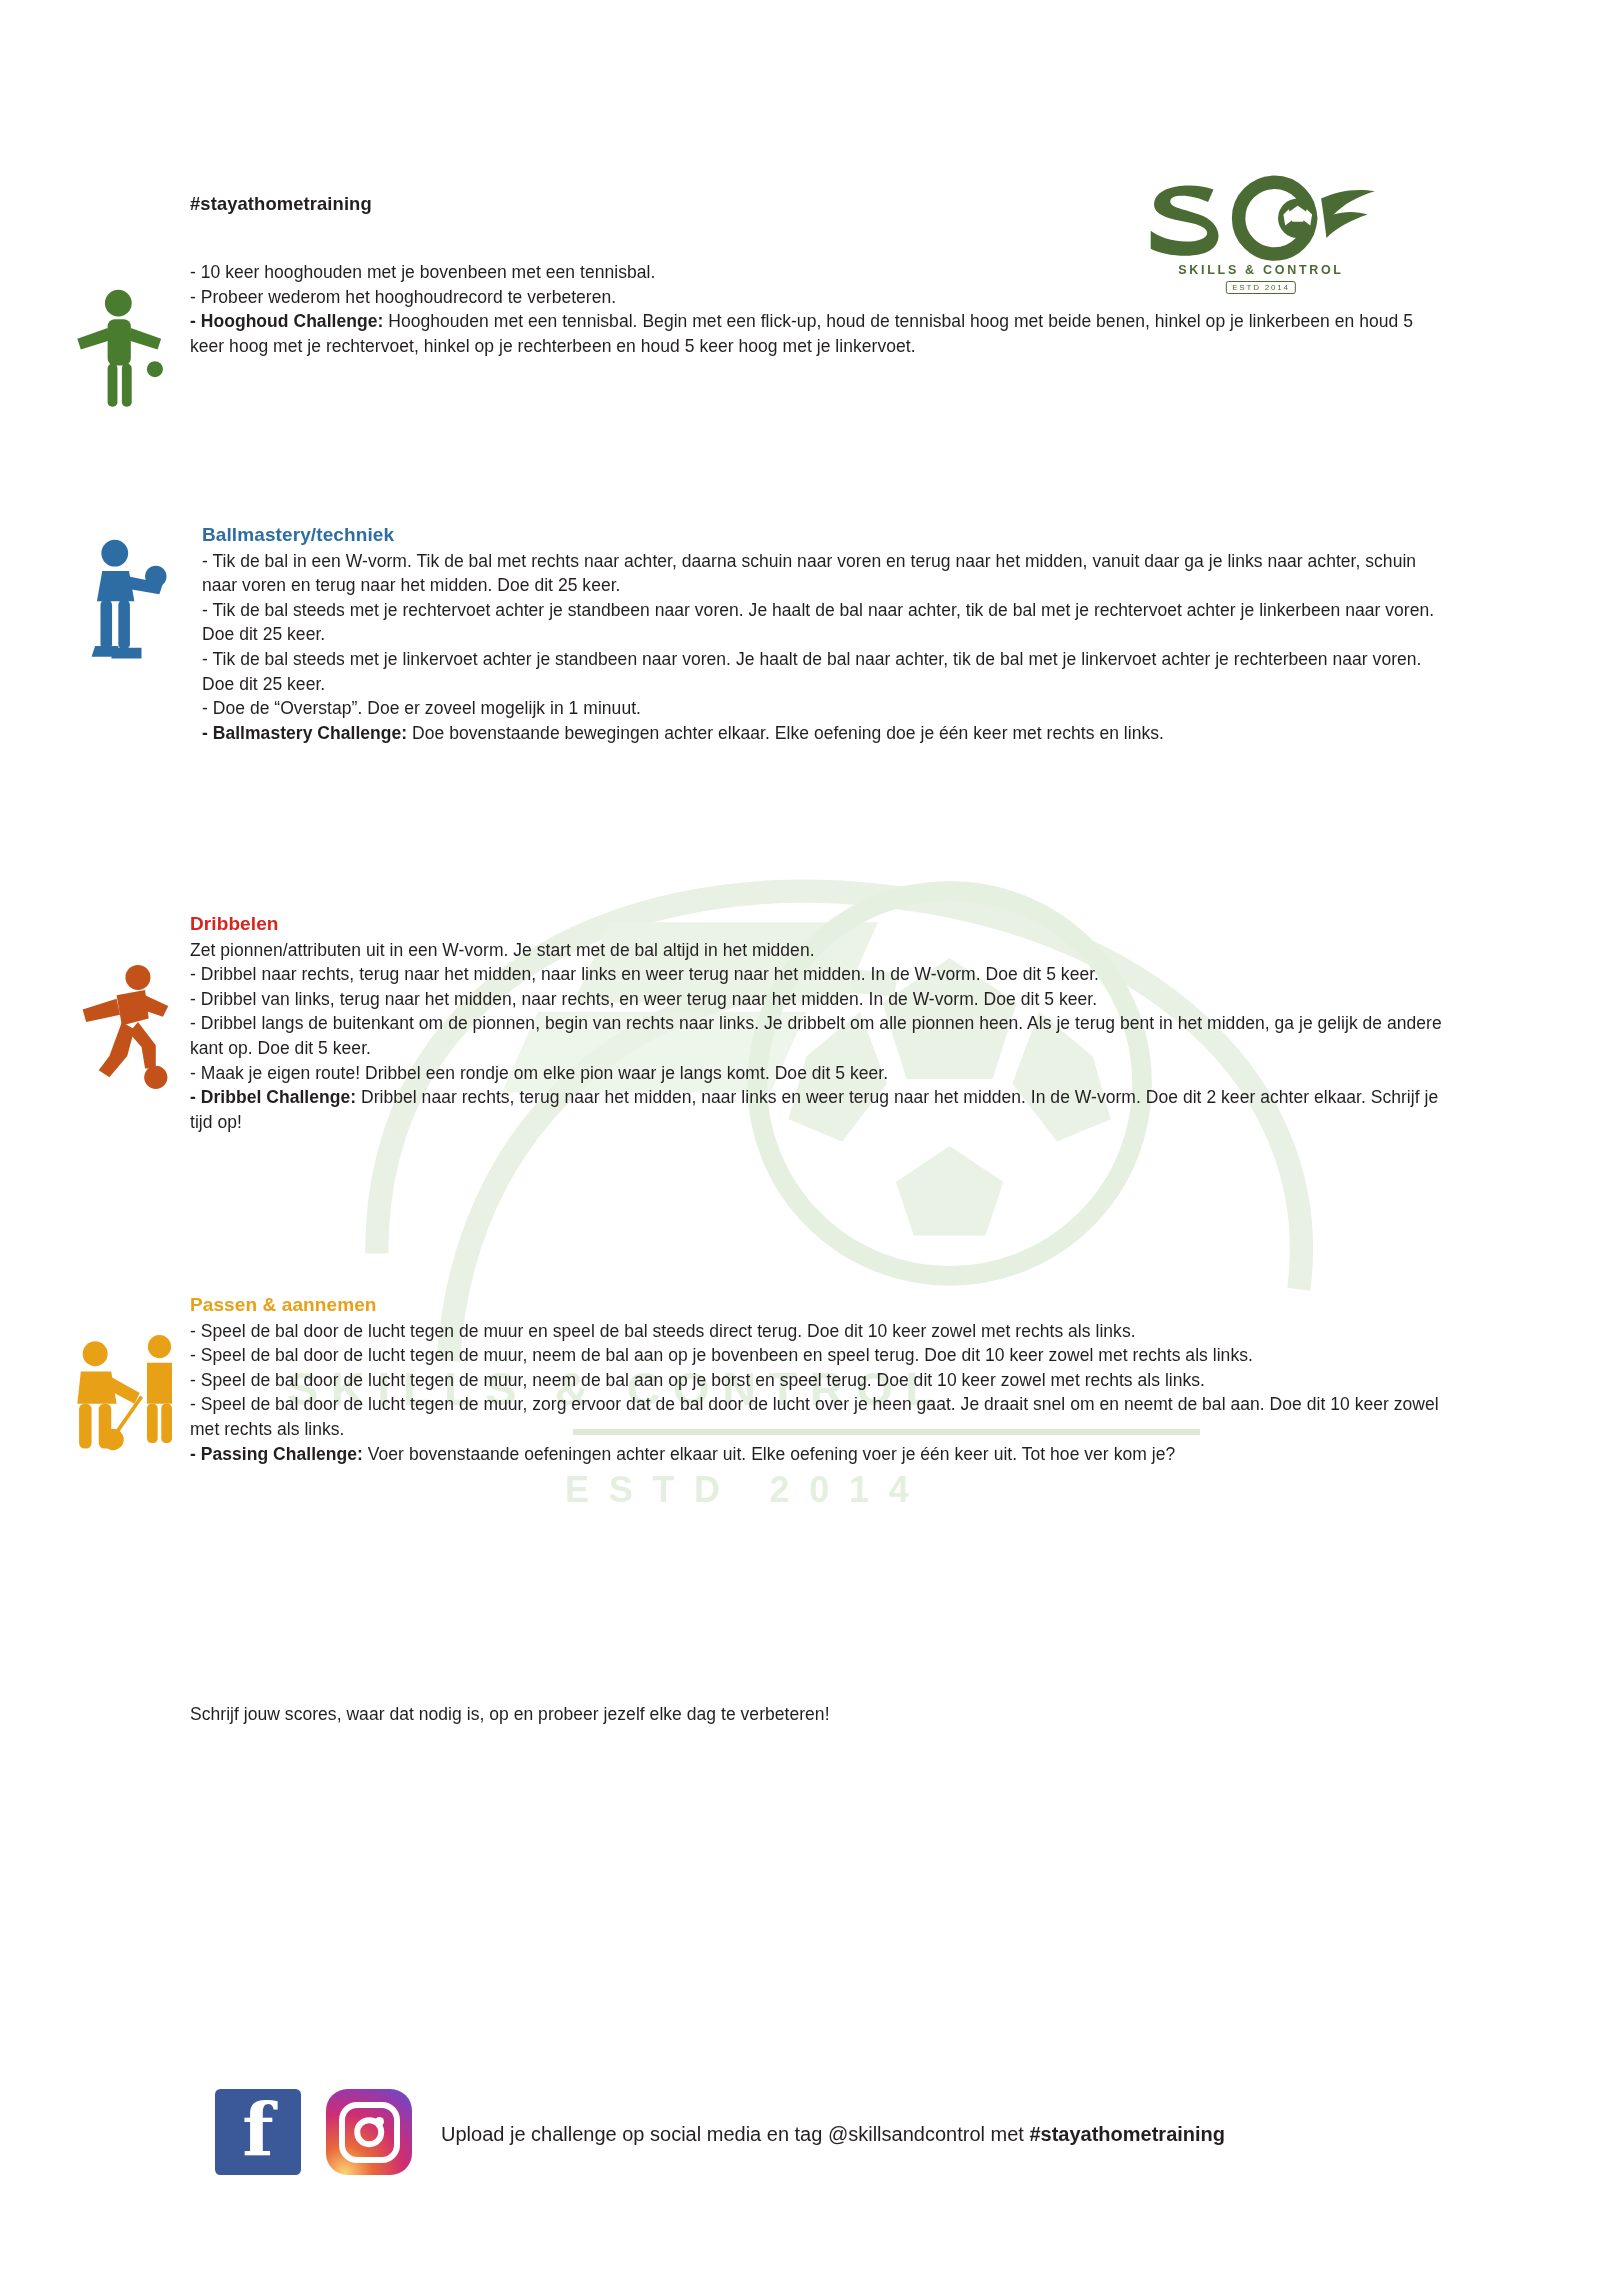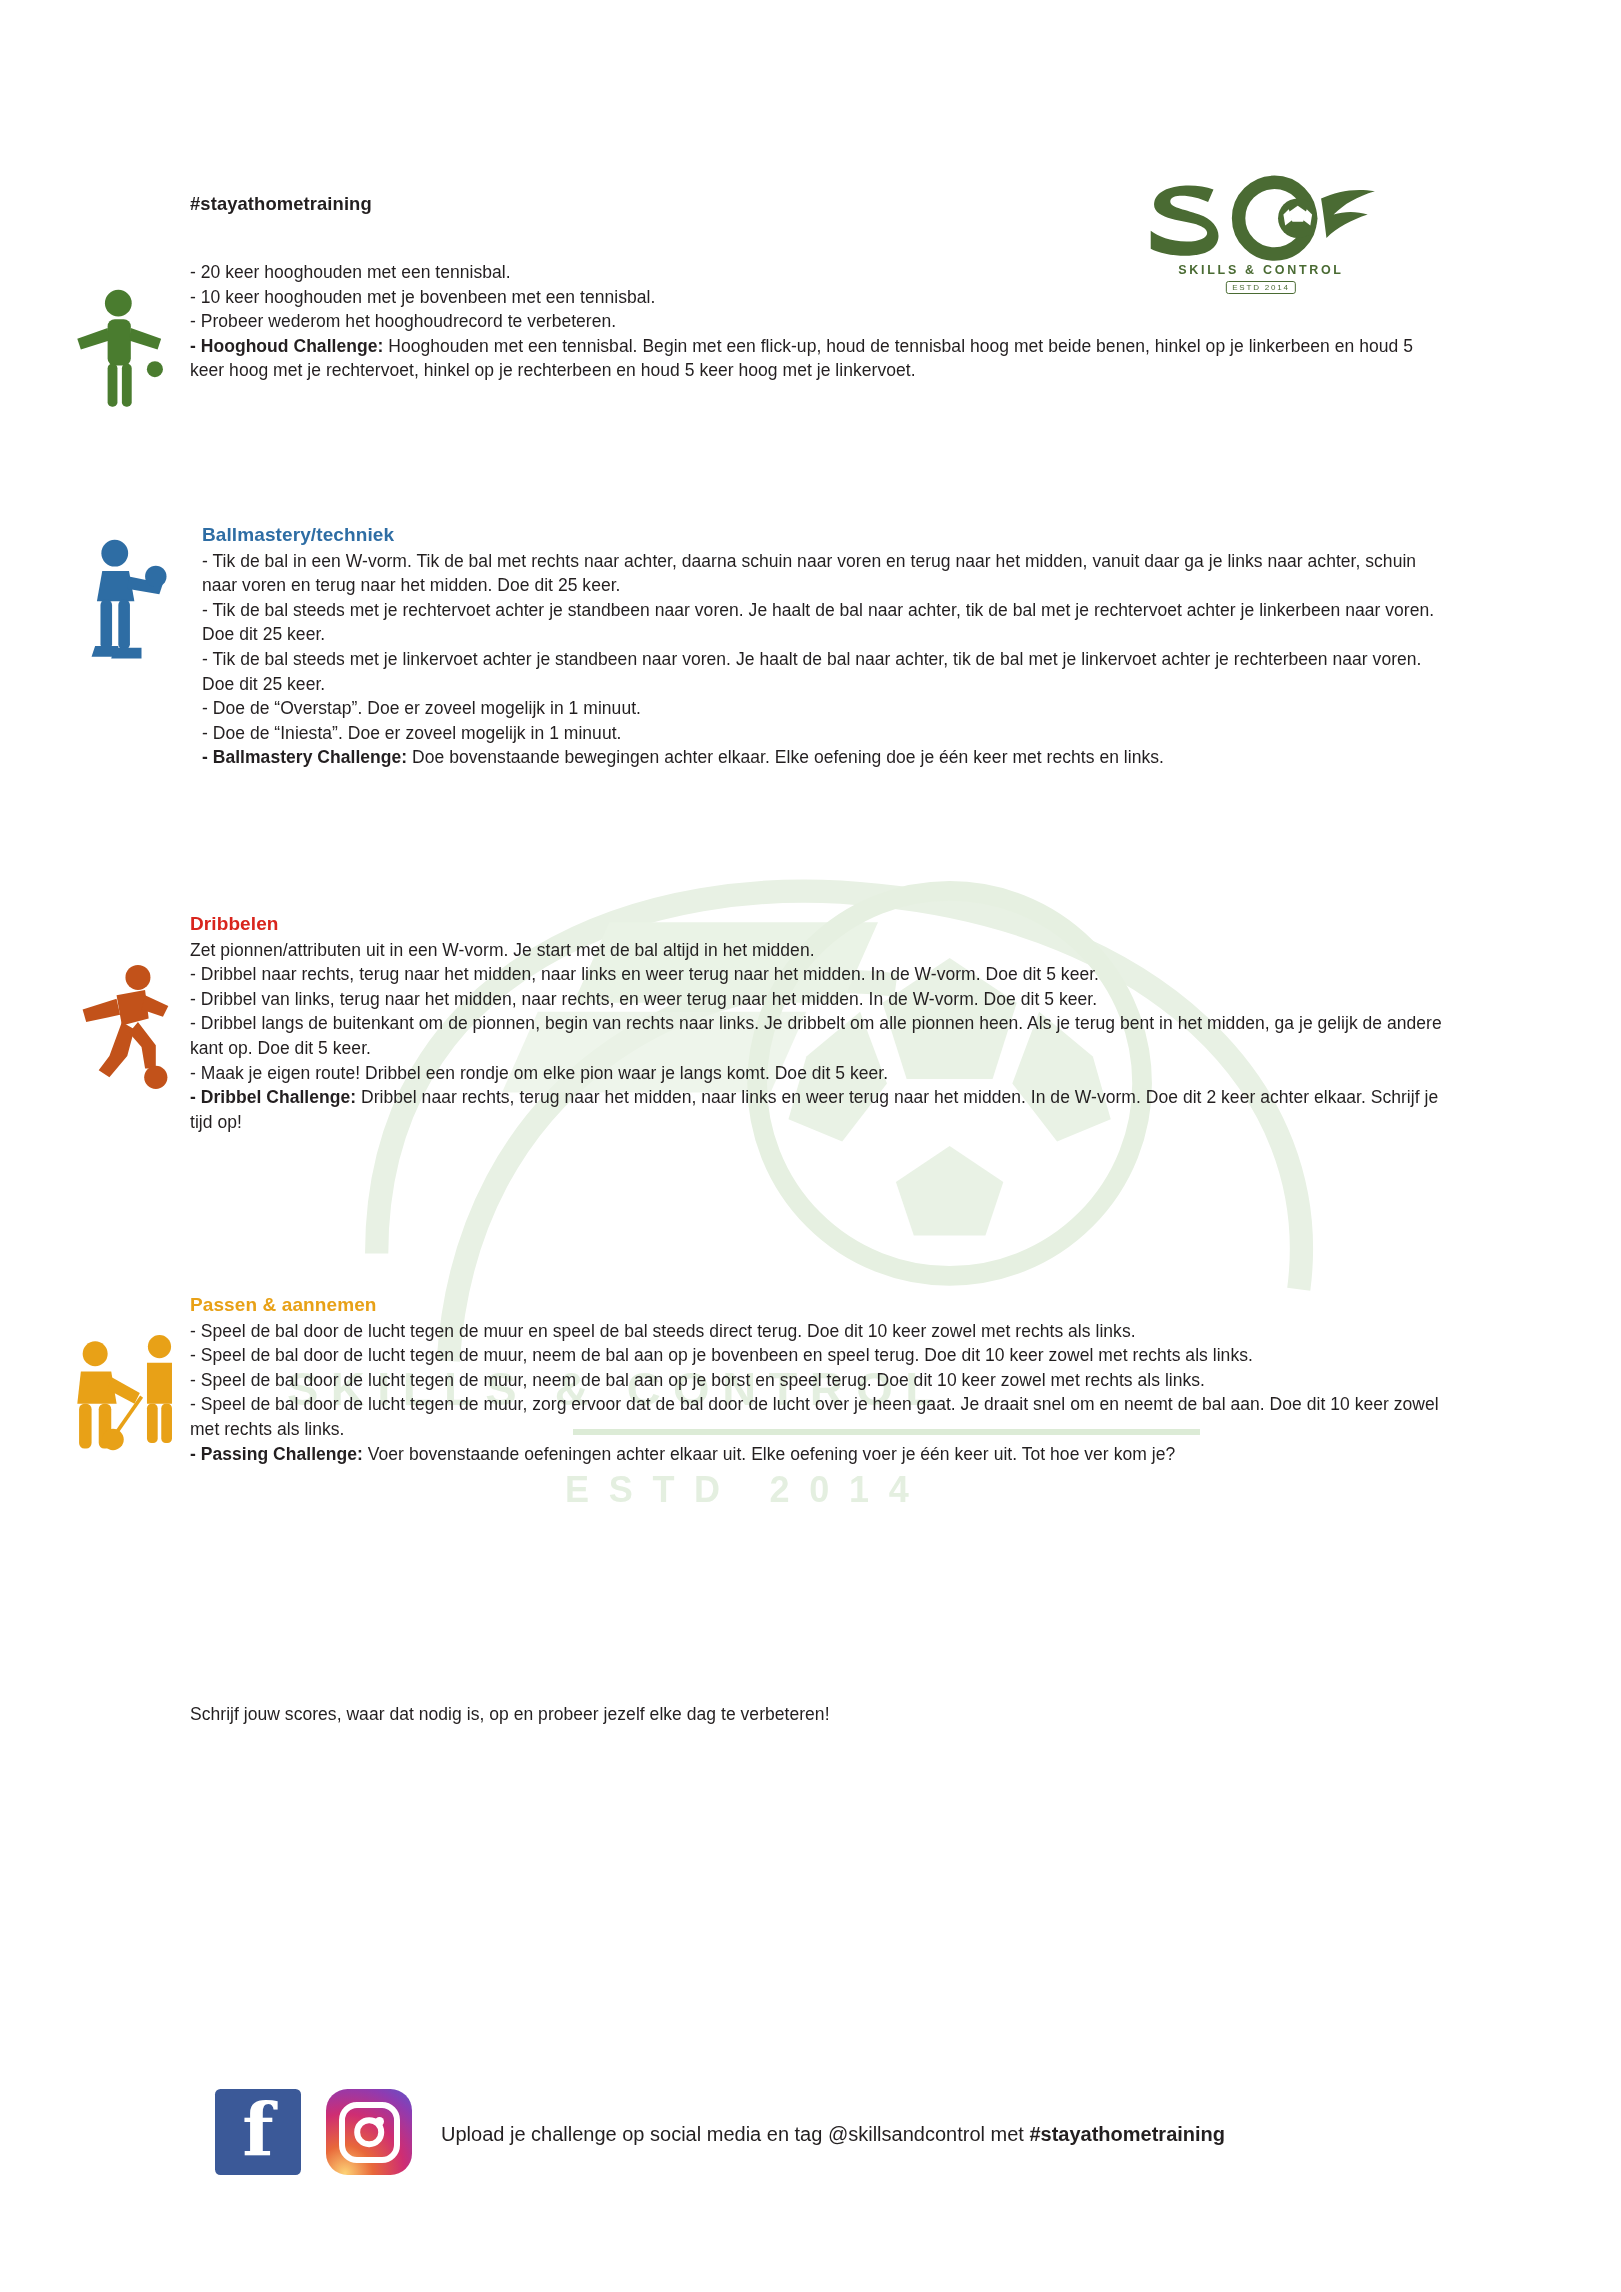--- a/index.html
+++ b/index.html
@@ -231,21 +231,20 @@
       <circle cx="62" cy="18" r="15" fill="#4a7c2f"></circle>
       <rect x="50" y="36" width="26" height="52" rx="8" fill="#4a7c2f"></rect>
       <path d="M50 46 L16 58 L20 70 L52 60 Z" fill="#4a7c2f"></path>
       <path d="M76 46 L110 58 L106 70 L74 60 Z" fill="#4a7c2f"></path>
       <rect x="50" y="86" width="11" height="48" rx="5" fill="#4a7c2f"></rect>
       <rect x="66" y="86" width="11" height="48" rx="5" fill="#4a7c2f"></rect>
       <circle cx="103" cy="92" r="9" fill="#4a7c2f"></circle>
     </svg>
   </div>
   <div class="section" id="sec-hooghouden" style="top:260px;">
-    <p class="line">- 20 keer hooghouden met een tennisbal.</p>
     <p class="line">- 10 keer hooghouden met je bovenbeen met een tennisbal.</p>
     <p class="line">- Probeer wederom het hooghoudrecord te verbeteren.</p>
     <p class="line"><b>- Hooghoud Challenge:</b><span> Hooghouden met een tennisbal. Begin met een flick-up, houd de tennisbal hoog met beide benen, hinkel op je linkerbeen en houd 5 keer hoog met je rechtervoet, hinkel op je rechterbeen en houd 5 keer hoog met je linkervoet.</span></p>
   </div>
 
   <div class="icon-box" style="top:537px;">
     <svg width="116" height="143" viewBox="0 0 130 160">
       <circle cx="58" cy="18" r="15" fill="#2e6da4"></circle>
       <path d="M44 38 h30 l6 34 h-42 z" fill="#2e6da4"></path>
       <path d="M74 44 L112 52 L108 64 L72 58 Z" fill="#2e6da4"></path>
@@ -255,21 +254,20 @@
       <path d="M36 122 h26 v12 h-30 z" fill="#2e6da4"></path>
       <path d="M58 124 h30 v12 h-34 z" fill="#2e6da4"></path>
     </svg>
   </div>
   <div class="section" id="sec-ballmastery" style="top:524px;margin-left:12px;">
     <div class="sect-title" style="color:#2e6da4">Ballmastery/techniek</div>
     <p class="line">- Tik de bal in een W-vorm. Tik de bal met rechts naar achter, daarna schuin naar voren en terug naar het midden, vanuit daar ga je links naar achter, schuin naar voren en terug naar het midden. Doe dit 25 keer.</p>
     <p class="line">- Tik de bal steeds met je rechtervoet achter je standbeen naar voren. Je haalt de bal naar achter, tik de bal met je rechtervoet achter je linkerbeen naar voren. Doe dit 25 keer.</p>
     <p class="line">- Tik de bal steeds met je linkervoet achter je standbeen naar voren. Je haalt de bal naar achter, tik de bal met je linkervoet achter je rechterbeen naar voren. Doe dit 25 keer.</p>
     <p class="line">- Doe de “Overstap”. Doe er zoveel mogelijk in 1 minuut.</p>
-    <p class="line">- Doe de “Iniesta”. Doe er zoveel mogelijk in 1 minuut.</p>
     <p class="line"><b>- Ballmastery Challenge:</b><span> Doe bovenstaande bewegingen achter elkaar. Elke oefening doe je één keer met rechts en links.</span></p>
   </div>
 
   <div class="icon-box" style="top:963px;">
     <svg width="116" height="143" viewBox="0 0 130 160">
       <circle cx="84" cy="16" r="14" fill="#c2521a"></circle>
       <path d="M60 36 L92 30 L96 62 L66 70 Z" fill="#c2521a"></path>
       <path d="M60 40 L22 52 L26 66 L64 58 Z" fill="#c2521a"></path>
       <path d="M92 36 L118 48 L112 60 L88 52 Z" fill="#c2521a"></path>
       <path d="M66 66 L52 104 L40 120 L52 128 L72 104 L80 74 Z" fill="#c2521a"></path>

